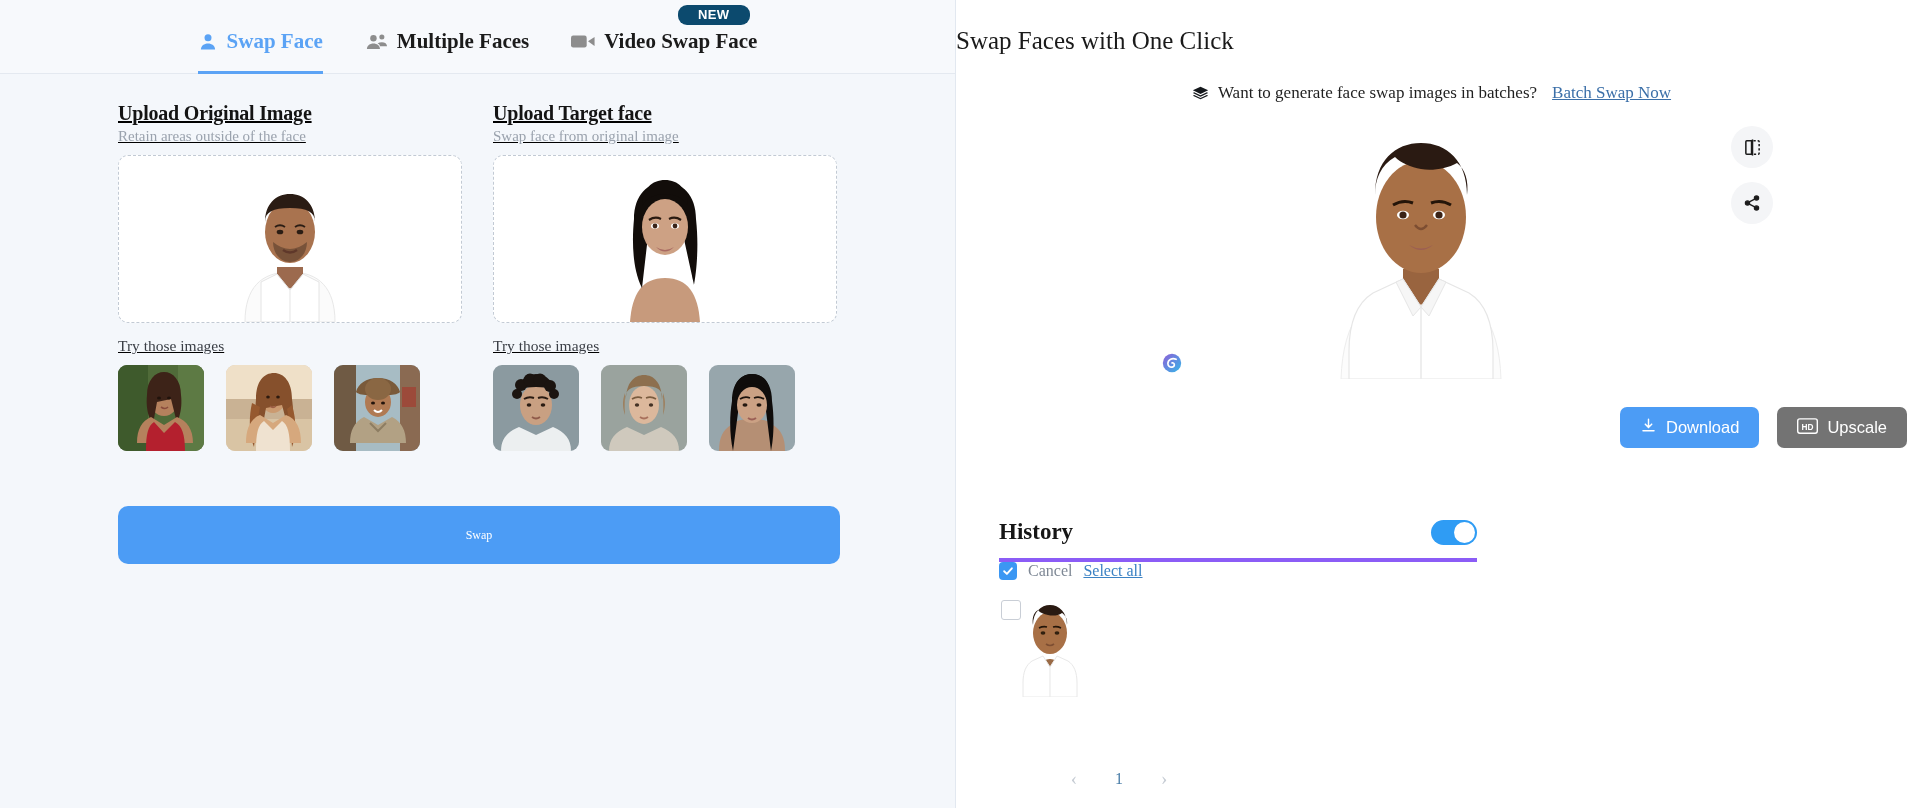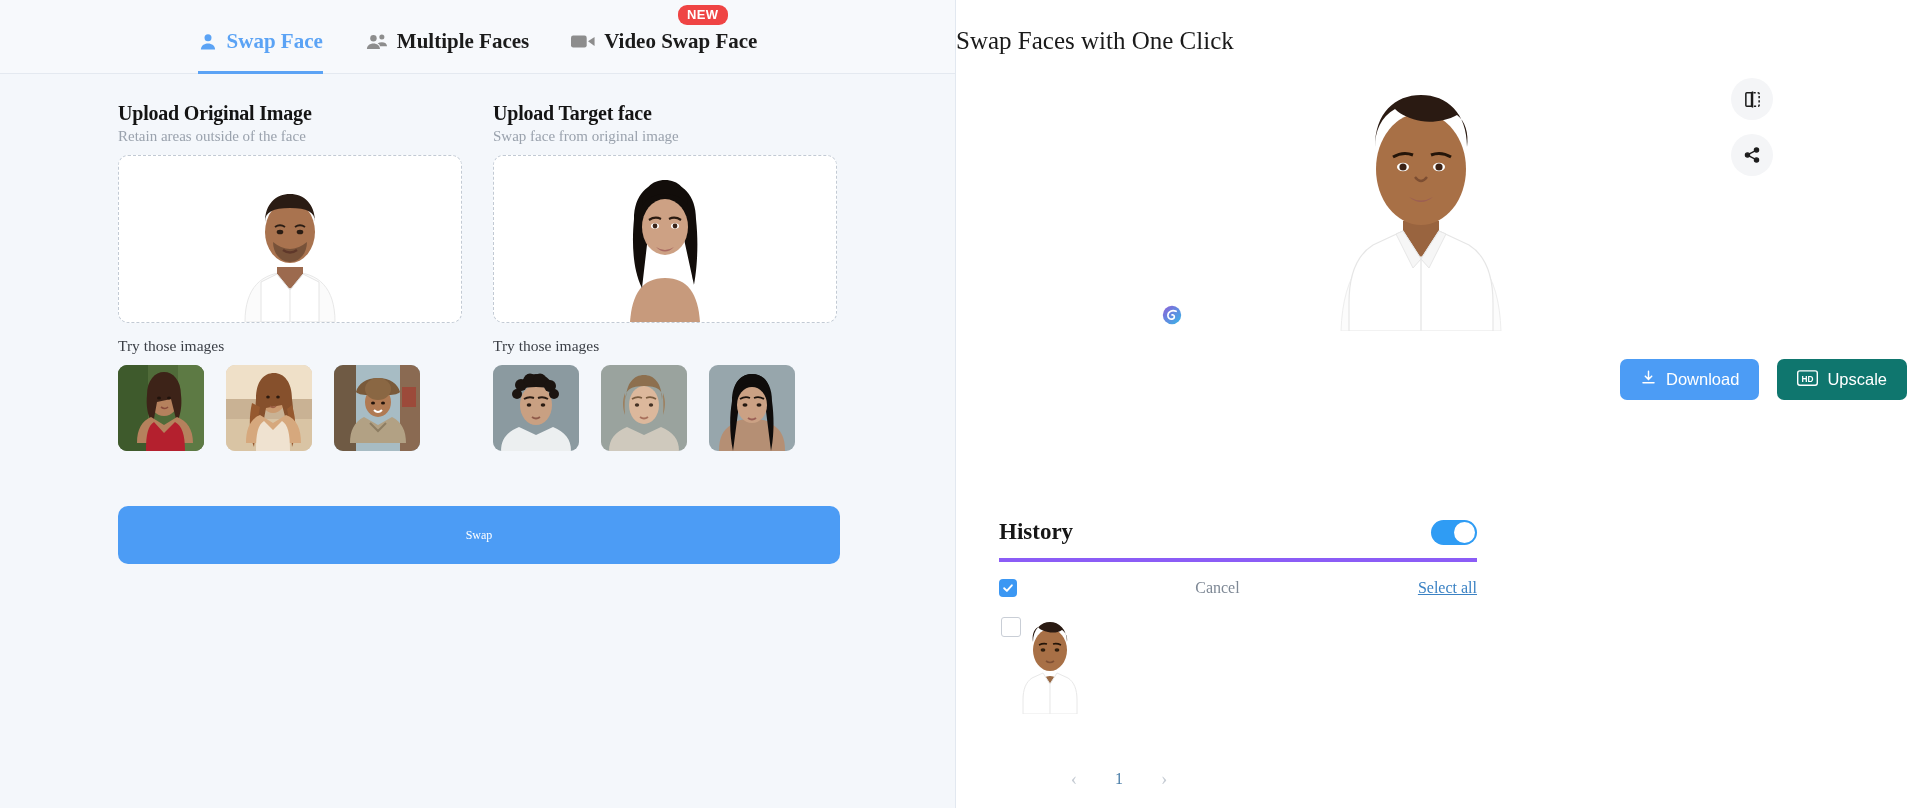--- a/index.html
+++ b/index.html
@@ -46,37 +46,37 @@
     left: 0; right: 0; bottom: 0;
     height: 3px;
     background: #5ba3f5;
   }
   .tab .ico { display:inline-flex; align-items:center; }
   .tab .ico svg { display:block; }
   .new-badge {
     position: absolute;
     left: 678px;
     top: 5px;
-    background: #ef4444;
+    background: #0c4a6e;
     color: #fff;
     font-family: "Liberation Sans", sans-serif;
     font-size: 13px;
     font-weight: bold;
-    padding: 3px 9px 4px;
+    padding: 3px 20px 4px;
     border-radius: 9px;
     letter-spacing: .4px;
     line-height: 1;
   }
 
   .upload-row {
     display: flex;
     gap: 31px;
     padding: 28px 0 0 118px;
   }
-  .upload-col { width: 344px; }
+  .upload-col { width: 344px; text-decoration: underline; }
   .up-title {
     font-size: 20px;
     font-weight: bold;
     color: #141414;
     letter-spacing: -.2px;
   }
   .up-sub {
     font-size: 15px;
     color: #9aa2ad;
     margin-top: 3px;
@@ -191,21 +191,21 @@
   }
   .act-btn {
     display: flex; align-items: center; gap: 9px;
     height: 41px; padding: 0 20px;
     border: none; border-radius: 7px;
     color: #fff; font-size: 16.5px;
     font-family: "Liberation Sans", sans-serif;
     cursor: pointer;
   }
   .act-download { background: #4c9cf5; }
-  .act-upscale { background: #0f766e; }
+  .act-upscale { background: #737373; }
   .hist-block {
     position: absolute;
     left: 1193px;
     top: 519px;
     width: 478px;
   }
   .hist-head {
     display: flex; align-items: center; justify-content: space-between;
     padding-bottom: 13px;
     border-bottom: 4px solid #8b5cf6;
@@ -219,23 +219,21 @@
     cursor: pointer;
     border: none;
   }
   .toggle .knob {
     position: absolute; right: 2px; top: 2px;
     width: 21px; height: 21px; border-radius: 50%;
     background: #fff;
   }
   .hist-ctrl {
     display: flex; align-items: center; gap: 11px;
-    margin-top: 17px;
     font-size: 16px;
-    justify-content: space-between;
   }
   .cbox {
     width: 18px; height: 18px;
     background: #3b97f3;
     border-radius: 4px;
     display: flex; align-items: center; justify-content: center;
     cursor: pointer;
   }
   .cbox svg { display:block; }
   .cancel-txt { color: #7e8895; cursor: pointer; }
@@ -464,20 +462,31 @@
       </div>
     </div>
 
     <button class="swap-btn">Swap</button>
   </div>
 
   <div class="right-panel">
 
     <div class="r-title">Swap Faces with One Click</div>
 
+    <div class="batch-row">
+      <span class="stack-ico">
+        <svg width="17" height="17" viewBox="0 0 20 20" fill="#15181c">
+          <path d="M10 2 19 6.3 10 10.6 1 6.3z"></path>
+          <path d="M10 12.2 2.6 8.6 1 9.4 10 13.7 19 9.4l-1.6-.8z"></path>
+          <path d="M10 15.3 2.6 11.7 1 12.5 10 16.8 19 12.5l-1.6-.8z"></path>
+        </svg>
+      </span>
+      <span>Want to generate face swap images in batches?</span>
+      <span class="batch-link">Batch Swap Now</span>
+    </div>
 
     <div class="result-wrap">
       <div class="result-img">
         <svg viewBox="0 0 272 262" width="272" height="262">
           <rect width="272" height="262" fill="#fff"></rect>
           <path d="M56 262c2-58 24-92 80-92s78 34 80 92z" fill="#fcfcfc" stroke="#ededed"></path>
           <path d="M118 152h36v28c0 10-36 10-36 0z" fill="#99643f"></path>
           <ellipse cx="136" cy="100" rx="45" ry="56" fill="#a87046"></ellipse>
           <path d="M90 78c0-34 20-52 46-52s46 18 46 52c2-14-2-26-10-32-10 6-26 8-36 6s-20-6-26-12c-14 8-20 22-20 38z" fill="#2a1a12"></path>
           <ellipse cx="118" cy="98" rx="6" ry="4.2" fill="#fff"></ellipse>

